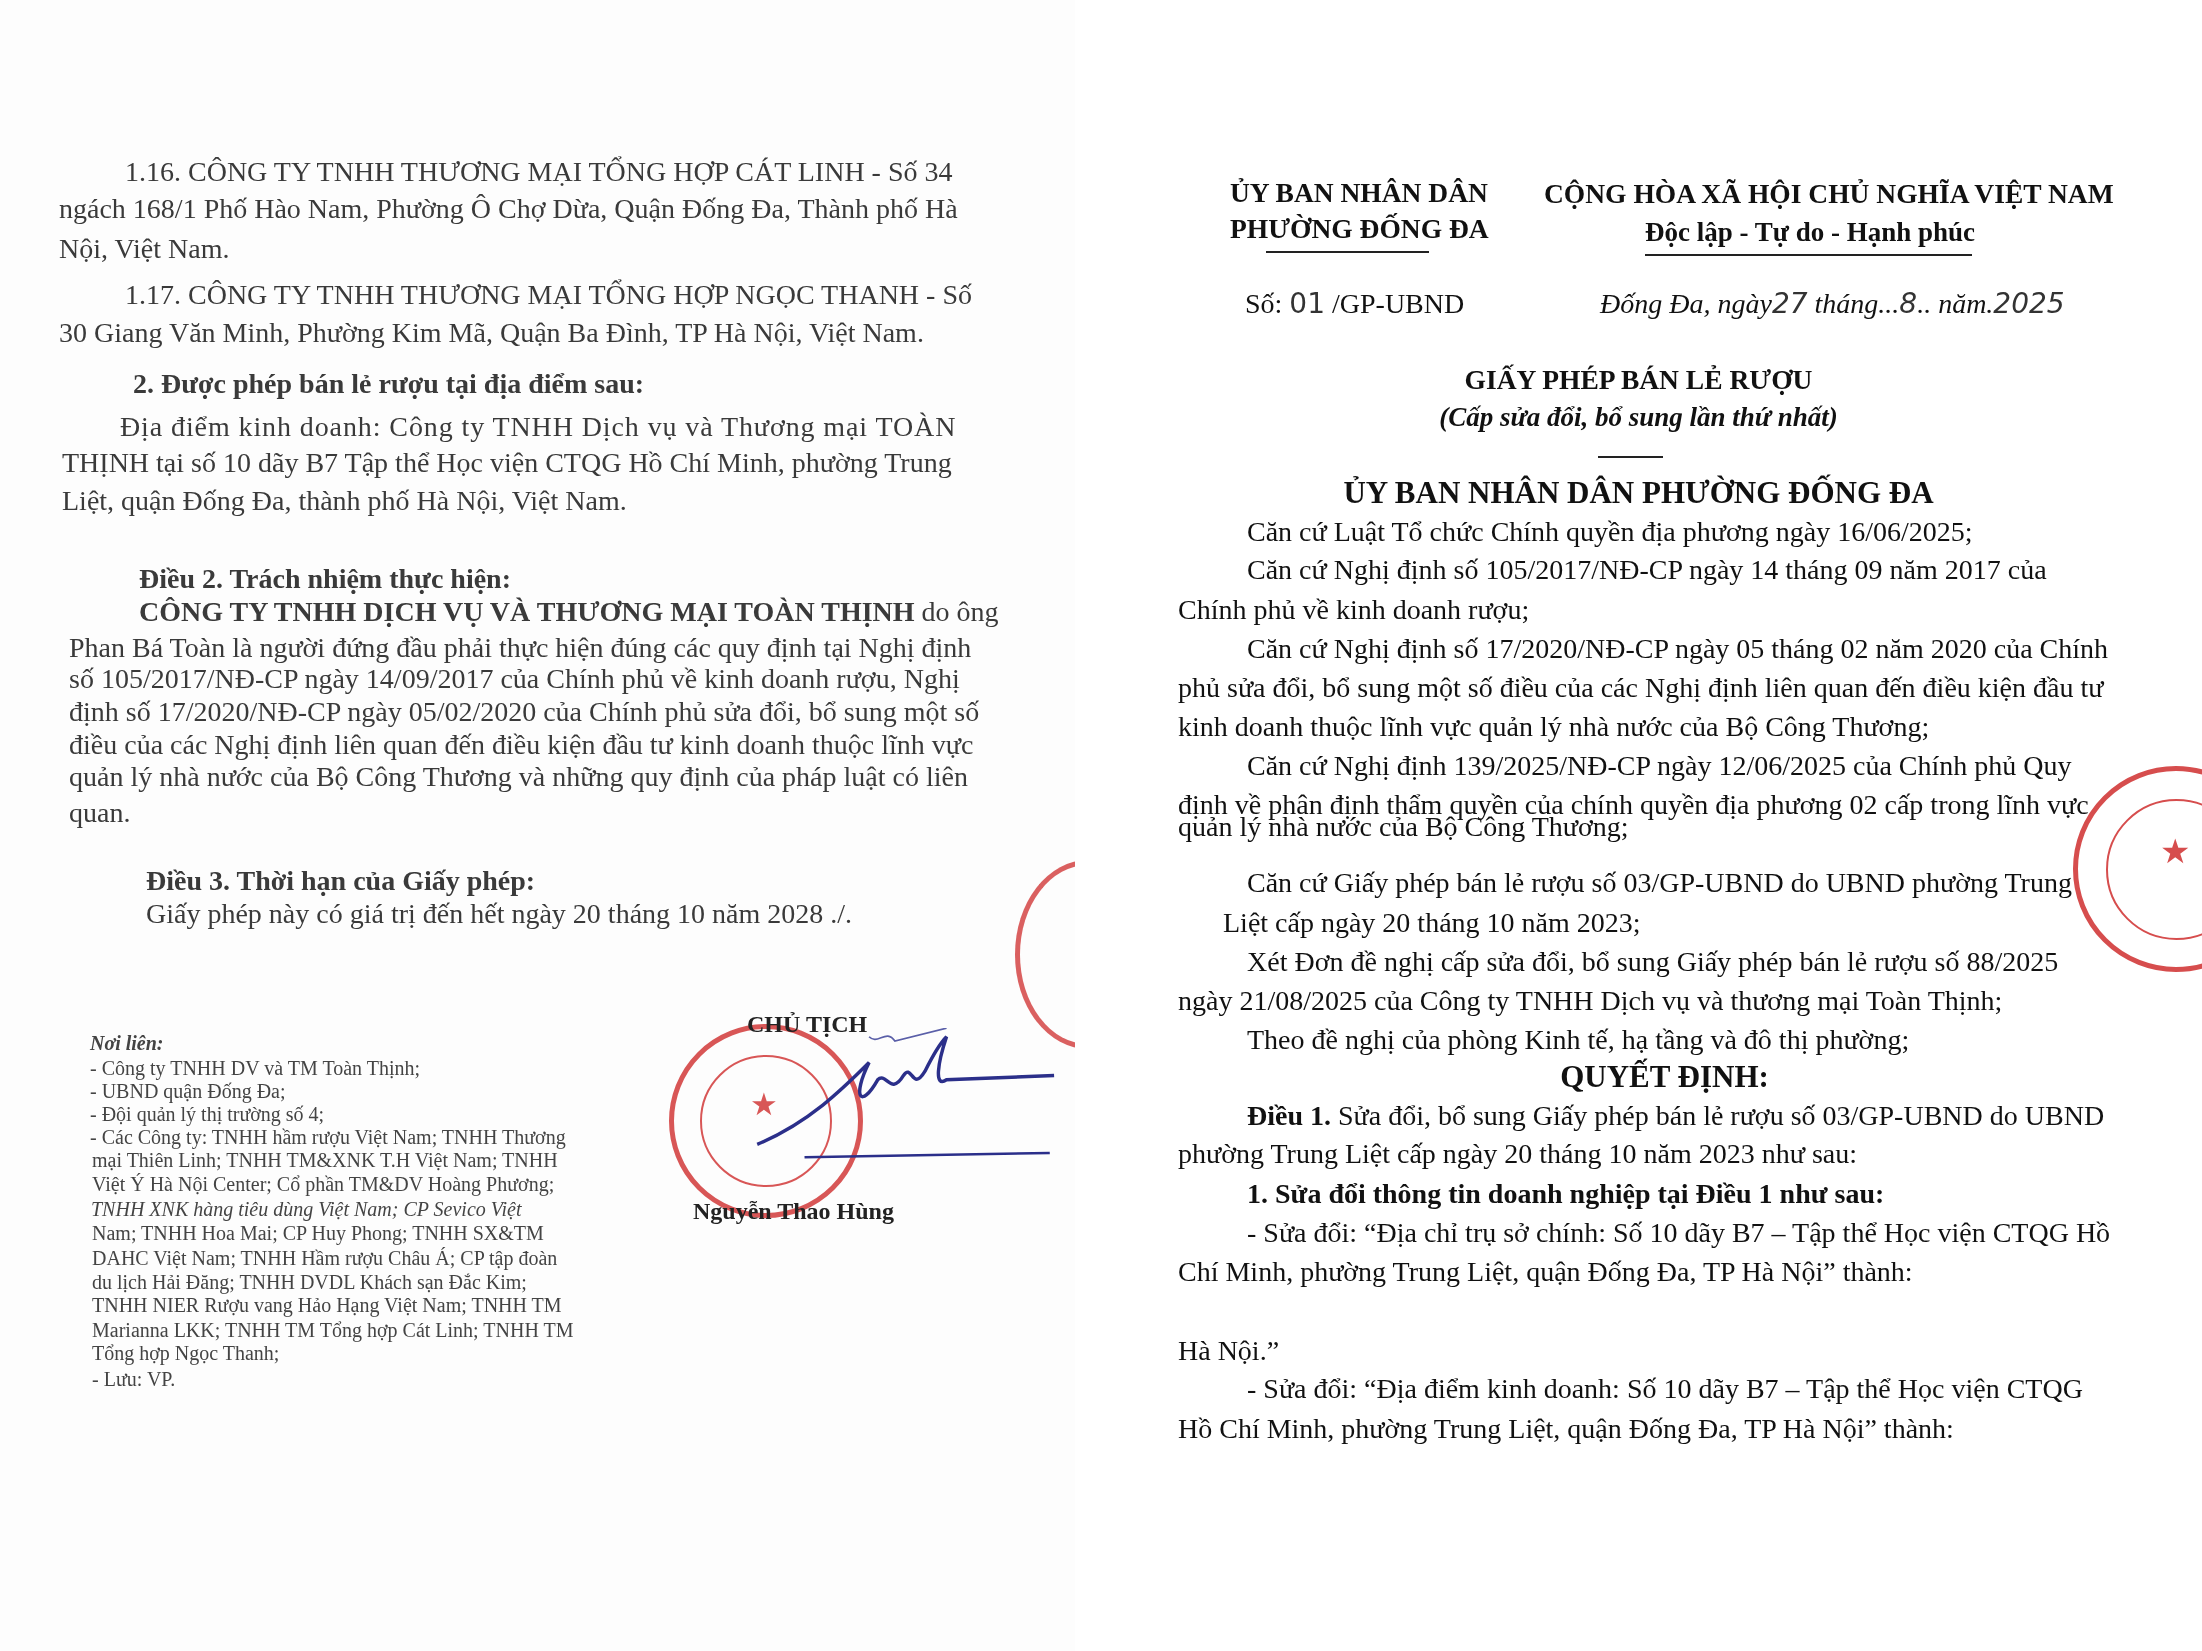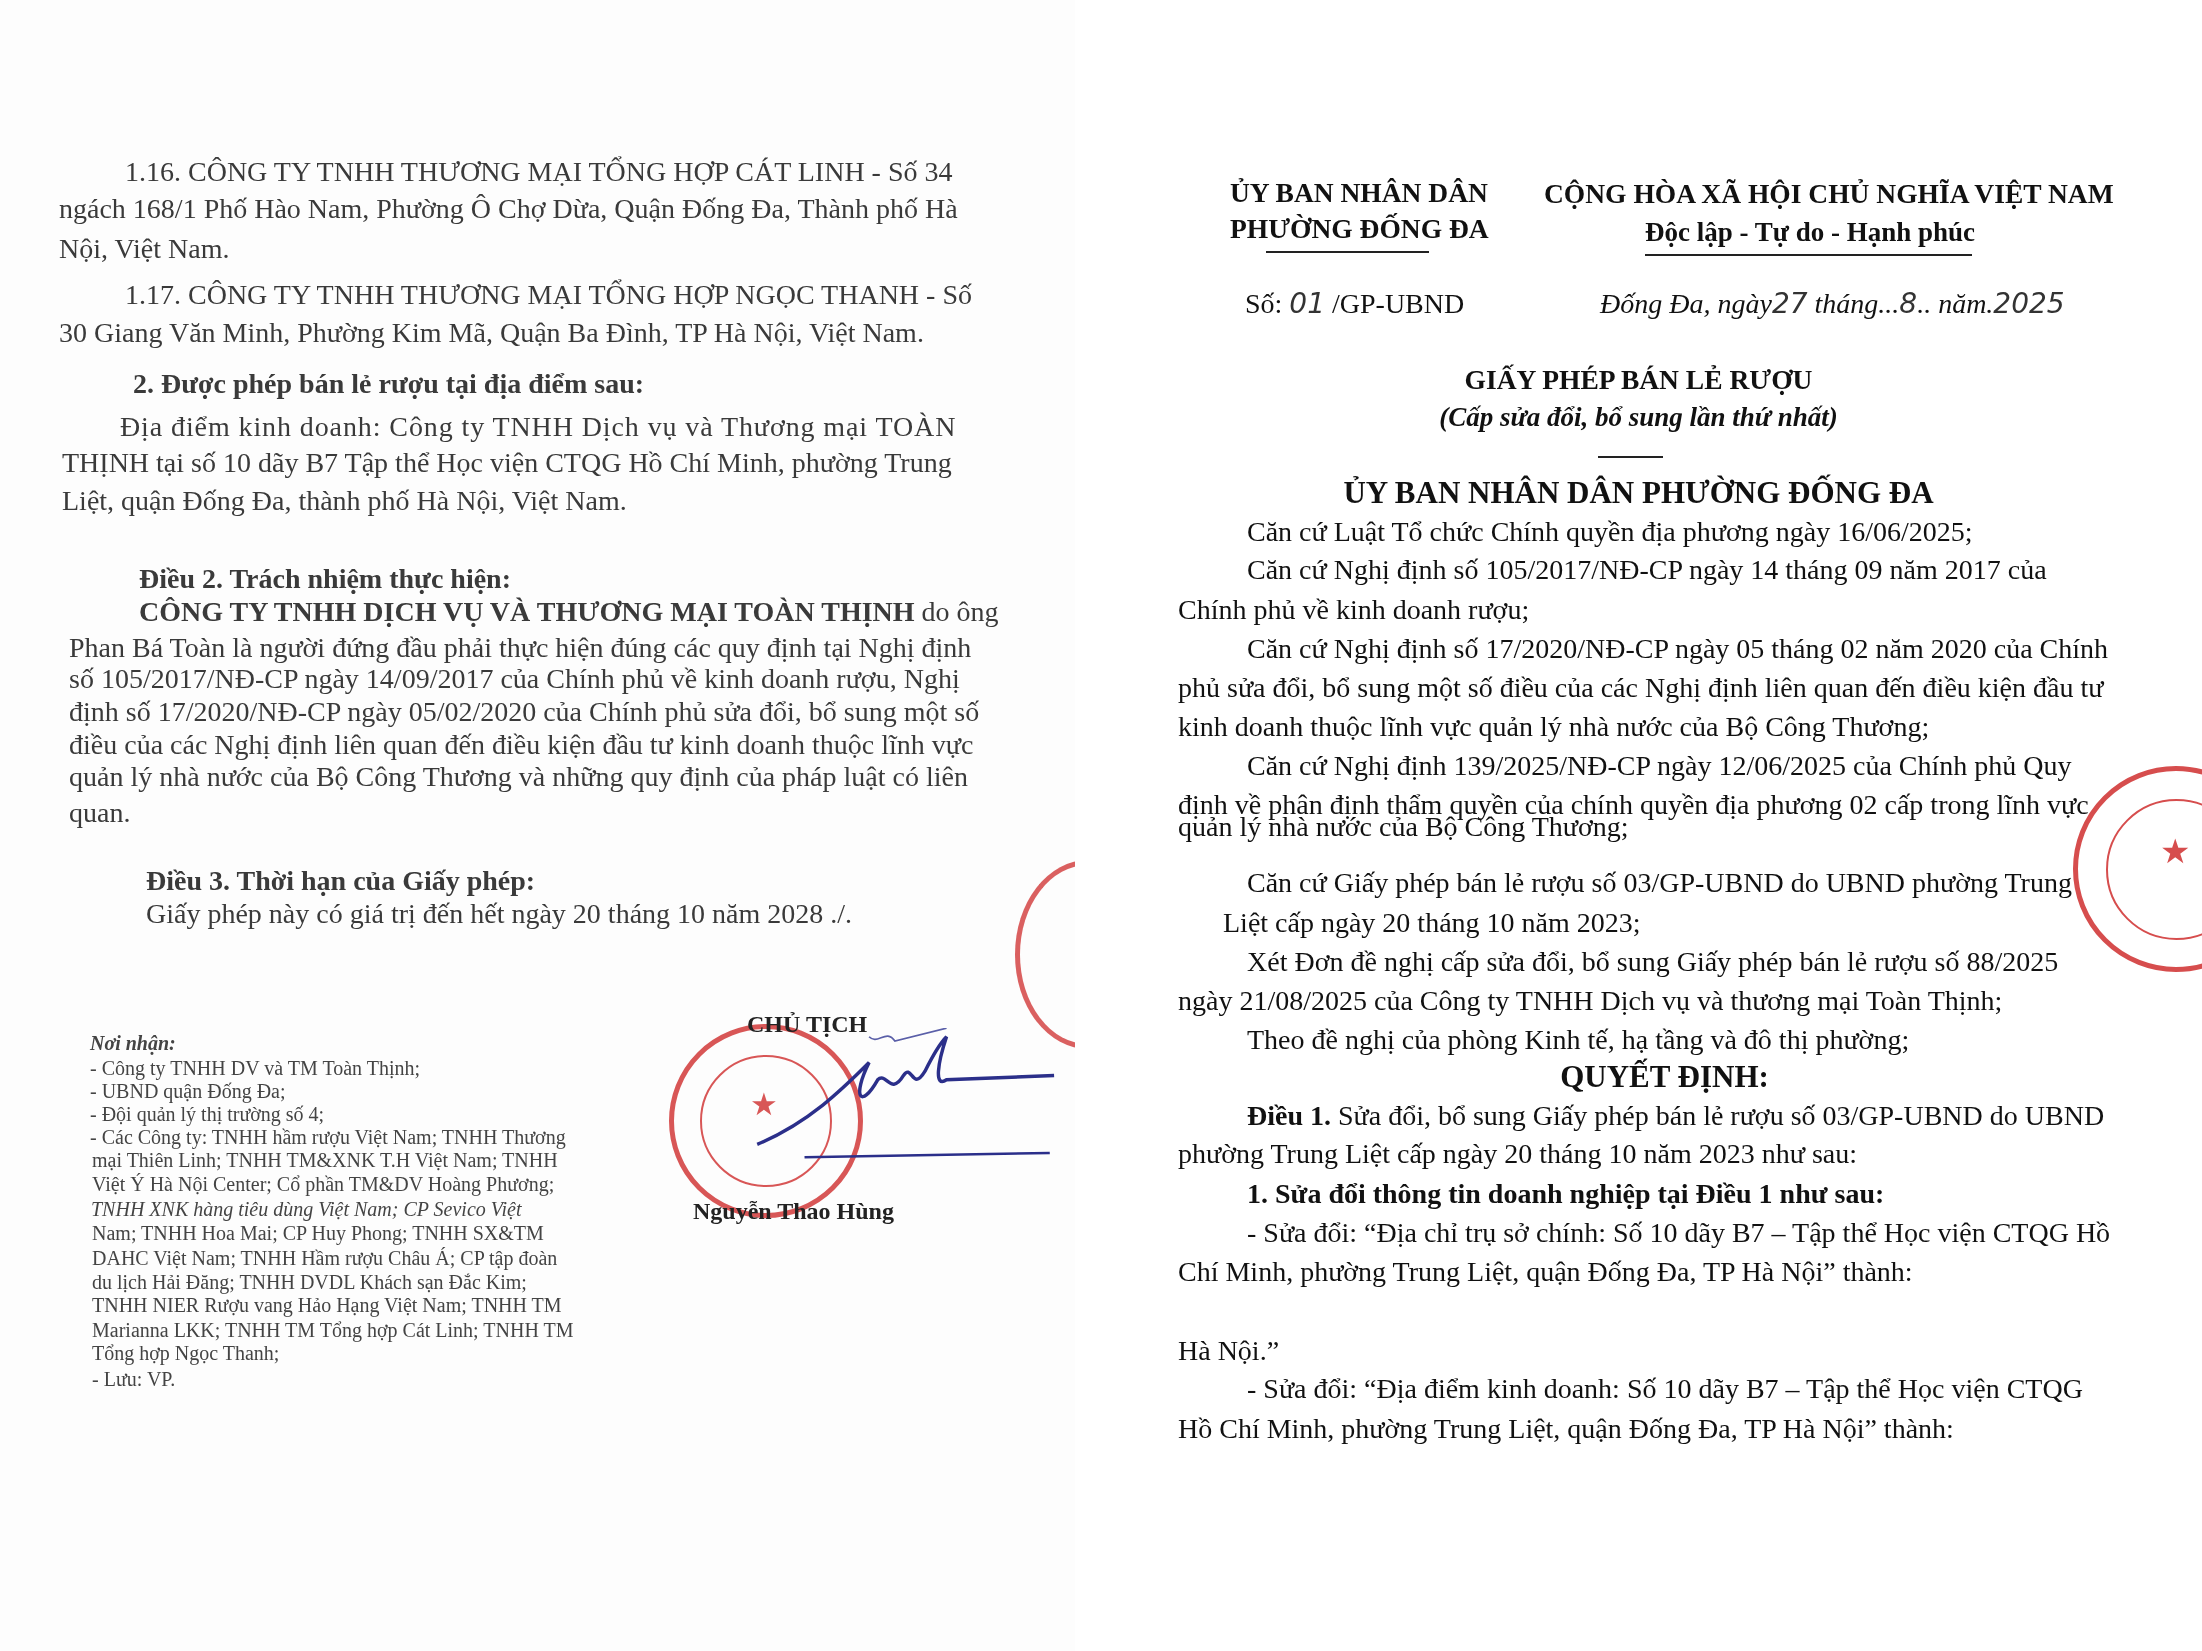--- a/index.html
+++ b/index.html
@@ -10,21 +10,21 @@
     color:#222;
   }
   .page { position:absolute; top:0; height:1652px; background:#fff; }
   #left-page { left:0; width:1075px; background:#fdfdfd; }
   #right-page { left:1075px; width:1127px; }
   .ln { position:absolute; white-space:nowrap; font-size:28px; line-height:34px; color:#3a3a3a; transform-origin:left top; }
   .r .ln { color:#111; font-size:28px; }
   .b { font-weight:bold; }
   .i { font-style:italic; }
   .small { font-size:20px; line-height:23px; color:#444; }
-  .hand { font-family:"DejaVu Sans", sans-serif; font-style:italic; color:#333; font-weight:normal; }
+  .hand { font-family:"DejaVu Sans", sans-serif; color:#333; font-weight:normal; }
   .rule { position:absolute; height:1.7px; background:#222; }
   .seal { position:absolute; border-radius:50%; border:5.2px solid #d23a3a; box-sizing:border-box; }
   .seal-inner { position:absolute; border-radius:50%; border:2.6px solid #d23a3a; box-sizing:border-box; }
   .star { position:absolute; color:#d23a3a; font-family:"DejaVu Sans", sans-serif; }
   .sig { position:absolute; }
   .center { text-align:center; }
 </style>
 </head>
 <body>
 
@@ -49,21 +49,21 @@
   <div class="ln" style="left:69px;top:631px;">Phan Bá Toàn là người đứng đầu phải thực hiện đúng các quy định tại Nghị định</div>
   <div class="ln" style="left:69px;top:662px;">số 105/2017/NĐ-CP ngày 14/09/2017 của Chính phủ về kinh doanh rượu, Nghị</div>
   <div class="ln" style="left:69px;top:695px;">định số 17/2020/NĐ-CP ngày 05/02/2020 của Chính phủ sửa đổi, bổ sung một số</div>
   <div class="ln" style="left:69px;top:728px;">điều của các Nghị định liên quan đến điều kiện đầu tư kinh doanh thuộc lĩnh vực</div>
   <div class="ln" style="left:69px;top:760px;">quản lý nhà nước của Bộ Công Thương và những quy định của pháp luật có liên</div>
   <div class="ln" style="left:69px;top:796px;">quan.</div>
 
   <div class="ln b" style="left:146px;top:864px;">Điều 3. Thời hạn của Giấy phép:</div>
   <div class="ln" style="left:146px;top:897px;">Giấy phép này có giá trị đến hết ngày 20 tháng 10 năm 2028 ./.</div>
 
-  <div class="ln small i b" style="left:90px;top:1032px;">Nơi nhận:</div>
+  <div class="ln small i b" style="left:90px;top:1032px;">Nơi liên:</div>
   <div class="ln small" style="left:90px;top:1057px;">- Công ty TNHH DV và TM Toàn Thịnh;</div>
   <div class="ln small" style="left:90px;top:1080px;">- UBND quận Đống Đa;</div>
   <div class="ln small" style="left:90px;top:1103px;">- Đội quản lý thị trường số 4;</div>
   <div class="ln small" style="left:90px;top:1126px;">- Các Công ty: TNHH hầm rượu Việt Nam; TNHH Thương</div>
   <div class="ln small" style="left:92px;top:1149px;">mại Thiên Linh; TNHH TM&amp;XNK T.H Việt Nam; TNHH</div>
   <div class="ln small" style="left:92px;top:1173px;">Việt Ý Hà Nội Center; Cổ phần TM&amp;DV Hoàng Phương;</div>
   <div class="ln small" style="left:91px;top:1198px;font-style:italic;">TNHH XNK hàng tiêu dùng Việt Nam; CP Sevico Việt</div>
   <div class="ln small" style="left:92px;top:1222px;">Nam; TNHH Hoa Mai; CP Huy Phong; TNHH SX&amp;TM</div>
   <div class="ln small" style="left:92px;top:1247px;">DAHC Việt Nam; TNHH Hầm rượu Châu Á; CP tập đoàn</div>
   <div class="ln small" style="left:92px;top:1271px;">du lịch Hải Đăng; TNHH DVDL Khách sạn Đắc Kim;</div>

